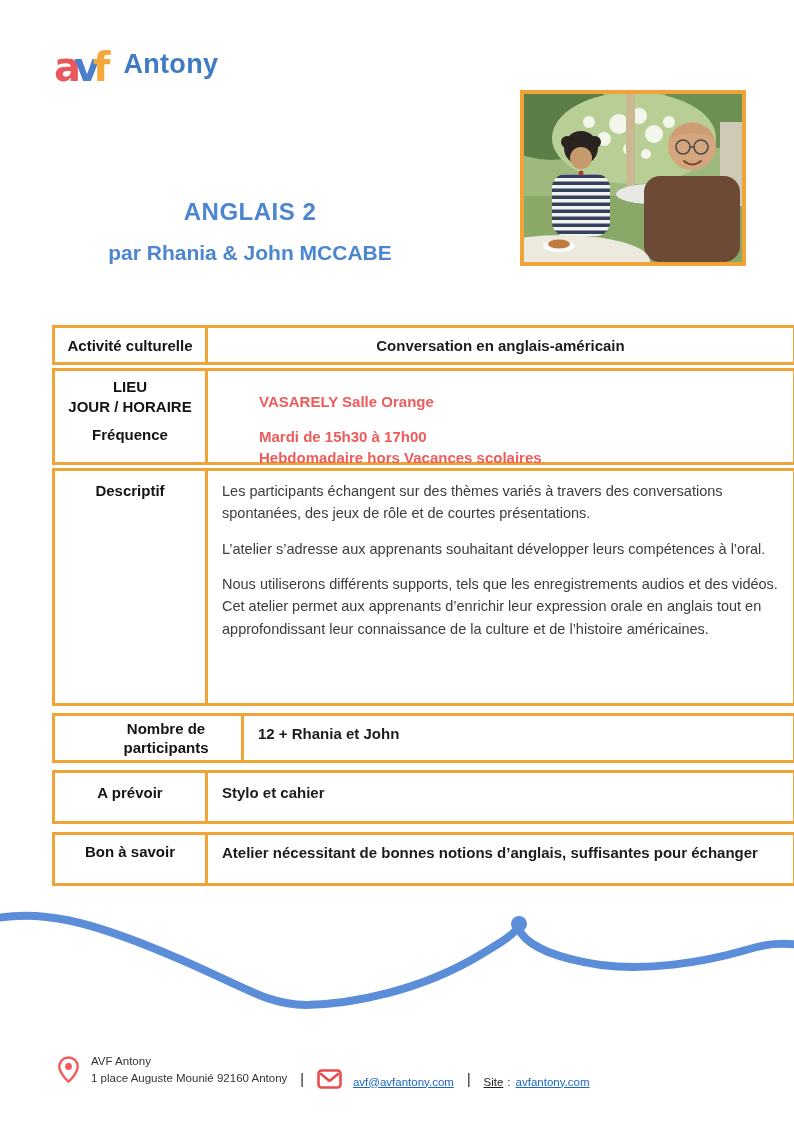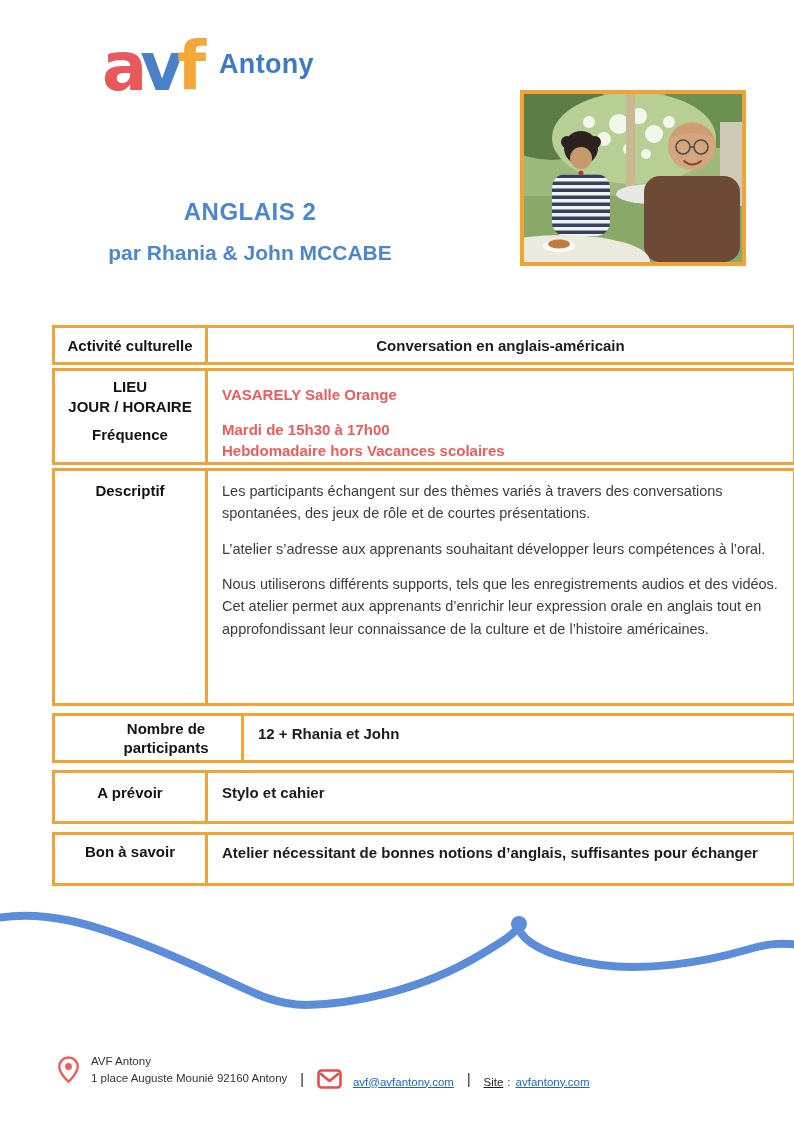--- a/index.html
+++ b/index.html
@@ -8,21 +8,21 @@
   .page {
     position:relative; width:794px; height:1123px; margin:0 auto;
     background:#ffffff; overflow:hidden;
     font-family:"Liberation Sans", sans-serif; color:#1c1c1c;
   }
 
   
   .logo { position:absolute; left:54px; top:36px; display:flex; align-items:flex-start; }
   .logo-letters {
     font-family:"DejaVu Sans", sans-serif; font-weight:bold;
-    font-size:67px; line-height:62px; letter-spacing:-7px; padding-right:12px;margin-left:48px;
+    font-size:40px; line-height:62px; letter-spacing:-7px; padding-right:12px;
   }
   .l-a { color:#E8585C; }
   .l-v { color:#4A7FC9; }
   .l-f { color:#F5A83A; }
   .logo-right { margin-left:8px; padding-top:8px; }
   .logo-tagline { color:#F5A23C; font-weight:bold; font-size:11.5px; line-height:1.18; }
   .logo-city { color:#3E7BC4; font-weight:bold; font-size:27px; margin-top:5px; letter-spacing:0.3px; }
 
   
   .photo-frame {
@@ -46,21 +46,21 @@
   }
   .tvalue { flex:1; padding:10px 14px; font-size:15px; color:#1c1c1c; }
 
   .row-activity { height:40px; margin-bottom:3px; }
   .row-activity .tlabel { justify-content:center; padding:0 6px; }
   .row-activity .tvalue { display:flex; align-items:center; justify-content:center; font-weight:bold; padding:0; }
 
   .row-logistics { height:97px; margin-bottom:3px; }
   .row-logistics .tlabel { line-height:1.3; }
   .row-logistics .label-gap { margin-top:9px; }
-  .row-logistics .tvalue { padding-top:13px; color:#EE5B5B; font-weight:bold; line-height:21px; }
+  .row-logistics .tvalue { padding-top:20px; color:#EE5B5B; font-weight:bold; line-height:21px;margin-left:37px; }
   .row-logistics .vline-first { margin-bottom:14px; }
 
   .row-description { height:238px; margin-bottom:7px; }
   .row-description .tlabel { padding-top:11px; }
   .row-description .tvalue { padding:9px 14px 0 14px; }
   .row-description .tvalue p { font-size:14.5px; color:#3c3c3c; line-height:1.54; margin-bottom:13px; font-weight:normal; }
 
   .row-participants { height:50px; margin-bottom:7px;padding-left:36px; }
   .row-participants .tlabel { justify-content:center; line-height:1.3; }
   .row-participants .tvalue { font-weight:bold; padding-top:9px; }

